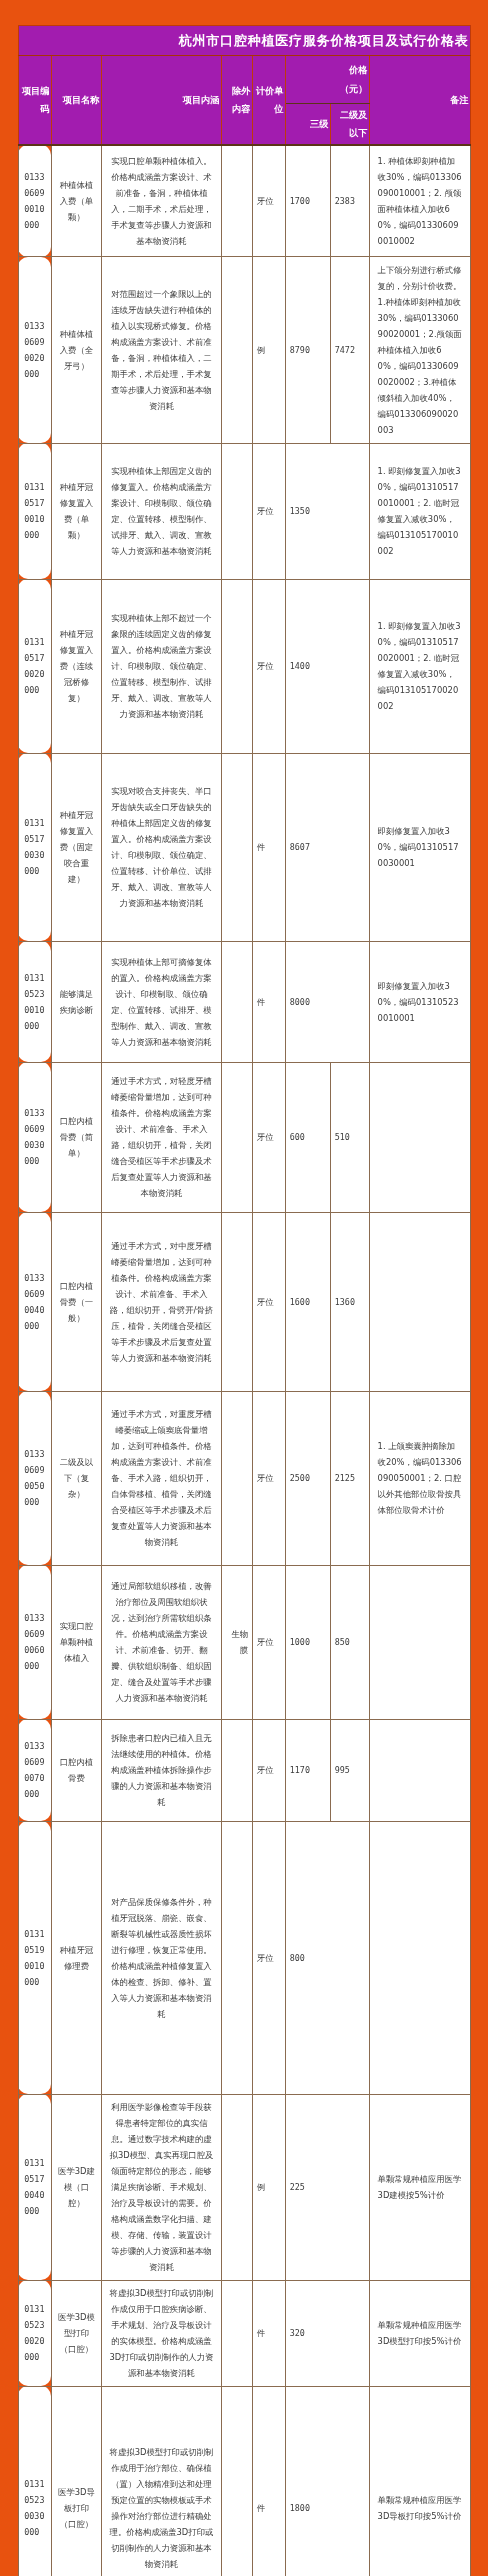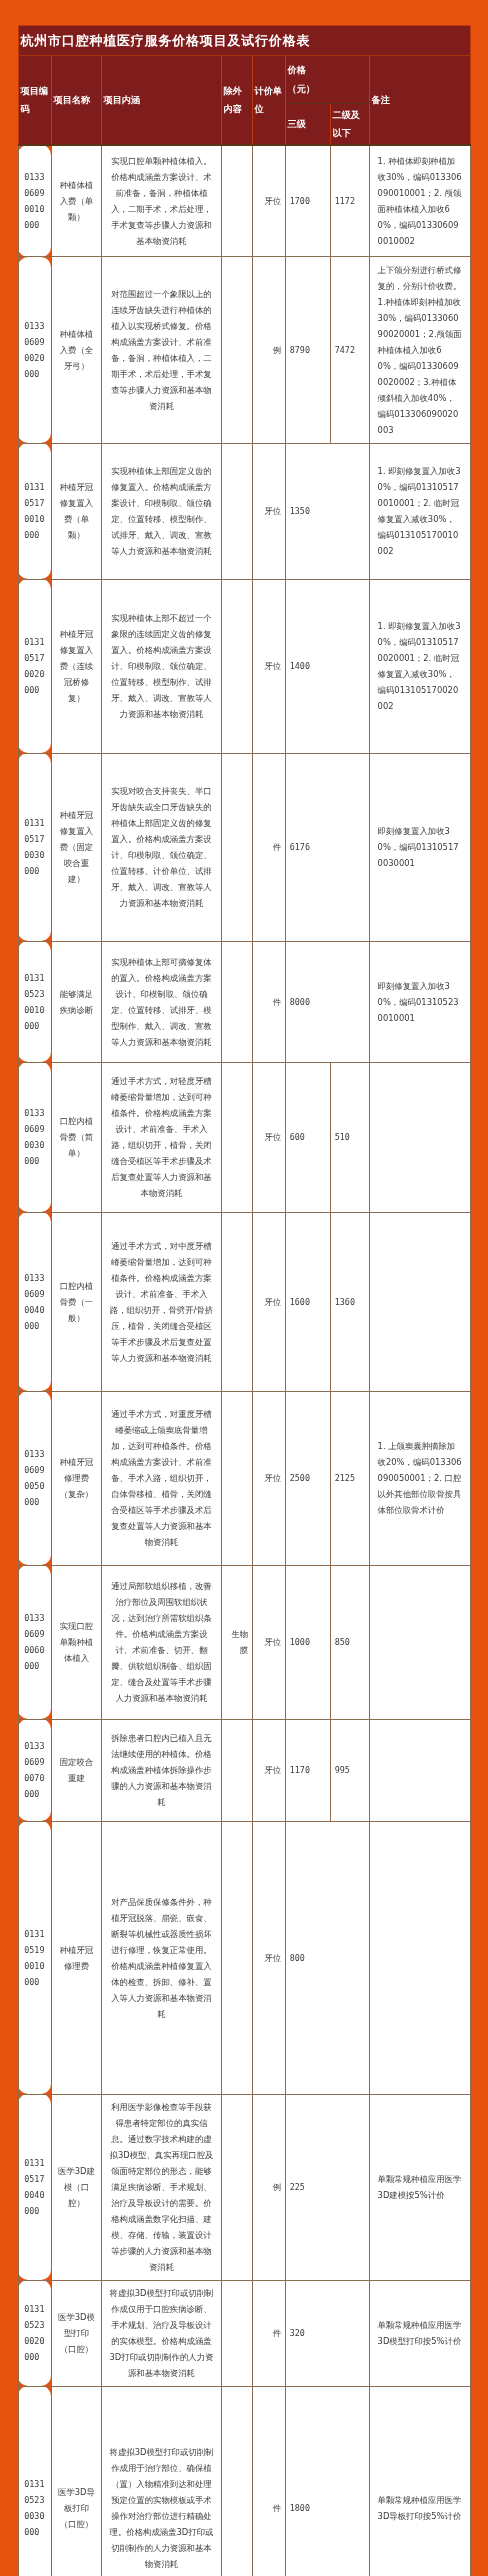--- a/index.html
+++ b/index.html
@@ -26,25 +26,25 @@
   col.c-name{width:50px}
   col.c-content{width:120px}
   col.c-excl{width:31px}
   col.c-unit{width:33px}
   col.c-p3{width:45px}
   col.c-p2{width:39px}
   col.c-remark{width:101px}
 
   
   thead th{
-    background:#7f1d1d;
+    background:#a21caf;
     color:#ffffff;
     font-weight:bold;
     border:1.5px solid #bf3a0a;
-    text-align:left;
+    text-align:right;
     vertical-align:middle;
     font-size:9.2px;
     line-height:2.0;
     padding:1.5px;
   }
   thead tr.title-row th{
     font-size:13px;
     letter-spacing:0.8px;
     height:26px;
     border-bottom:1.5px solid #a83205;
@@ -68,21 +68,21 @@
   tbody td.code{
     font-family:"DejaVu Sans Mono","Liberation Mono",monospace;
     word-break:break-all;
     text-align:left;
     padding-left:5.3px;
     border-radius:10px;
   }
   tbody td.name{text-align:center;margin-left:8px;}
   tbody td.content{text-align:center;word-break:break-all;padding:4.6px 6.9px;}
   tbody td.excl{text-align:right;}
-  tbody td.unit{text-align:right;}
+  tbody td.unit{text-align:left;}
   tbody td.price{
     font-family:"DejaVu Sans Mono","Liberation Mono",monospace;
   }
   tbody td.remark{text-align:left;word-break:break-all;padding:4.6px 7.6px;}
 
   
   .row-1{height:112px}
   .row-2{height:176px}
   .row-3{height:136px}
   .row-4{height:174px}
@@ -135,21 +135,21 @@
       </tr>
     </thead>
     <tbody id="table-body">
         <tr class="row-1">
           <td class="code">013306090010000</td>
           <td class="name">种植体植入费（单颗）</td>
           <td class="content">实现口腔单颗种植体植入。价格构成涵盖方案设计、术前准备，备洞，种植体植入，二期手术，术后处理，手术复查等步骤人力资源和基本物资消耗</td>
           <td class="excl"></td>
           <td class="unit">牙位</td>
           <td class="price">1700</td>
-          <td class="price">1172</td>
+          <td class="price">2383</td>
           <td class="remark">1. 种植体即刻种植加收30%，编码013306090010001；2. 颅颌面种植体植入加收60%，编码013306090010002</td>
         </tr>
         <tr class="row-2">
           <td class="code">013306090020000</td>
           <td class="name">种植体植入费（全牙弓）</td>
           <td class="content">对范围超过一个象限以上的连续牙齿缺失进行种植体的植入以实现桥式修复。价格构成涵盖方案设计、术前准备，备洞，种植体植入，二期手术，术后处理，手术复查等步骤人力资源和基本物资消耗</td>
           <td class="excl"></td>
           <td class="unit">例</td>
           <td class="price">8790</td>
           <td class="price">7472</td>
@@ -172,21 +172,21 @@
           <td class="unit">牙位</td>
           <td class="price" colspan="2">1400</td>
           <td class="remark">1. 即刻修复置入加收30%，编码013105170020001；2. 临时冠修复置入减收30%，编码013105170020002</td>
         </tr>
         <tr class="row-5">
           <td class="code">013105170030000</td>
           <td class="name">种植牙冠修复置入费（固定咬合重建）</td>
           <td class="content">实现对咬合支持丧失、半口牙齿缺失或全口牙齿缺失的种植体上部固定义齿的修复置入。价格构成涵盖方案设计、印模制取、颌位确定、位置转移、计价单位、试排牙、戴入、调改、宣教等人力资源和基本物资消耗</td>
           <td class="excl"></td>
           <td class="unit">件</td>
-          <td class="price" colspan="2">6176</td>
+          <td class="price" colspan="2">8607</td>
           <td class="remark">即刻修复置入加收30%，编码013105170030001</td>
         </tr>
         <tr class="row-6">
           <td class="code">013105230010000</td>
           <td class="name">能够满足疾病诊断</td>
           <td class="content">实现种植体上部可摘修复体的置入。价格构成涵盖方案设计、印模制取、颌位确定、位置转移、试排牙、模型制作、戴入、调改、宣教等人力资源和基本物资消耗</td>
           <td class="excl"></td>
           <td class="unit">件</td>
           <td class="price" colspan="2">8000</td>
           <td class="remark">即刻修复置入加收30%，编码013105230010001</td>
@@ -206,41 +206,41 @@
           <td class="name">口腔内植骨费（一般）</td>
           <td class="content">通过手术方式，对中度牙槽嵴萎缩骨量增加，达到可种植条件。价格构成涵盖方案设计、术前准备、手术入路，组织切开，骨劈开/骨挤压，植骨，关闭缝合受植区等手术步骤及术后复查处置等人力资源和基本物资消耗</td>
           <td class="excl"></td>
           <td class="unit">牙位</td>
           <td class="price">1600</td>
           <td class="price">1360</td>
           <td class="remark"></td>
         </tr>
         <tr class="row-9">
           <td class="code">013306090050000</td>
-          <td class="name">种植牙冠修理费（复杂）</td>
+          <td class="name">二级及以下（复杂）</td>
           <td class="content">通过手术方式，对重度牙槽嵴萎缩或上颌窦底骨量增加，达到可种植条件。价格构成涵盖方案设计、术前准备、手术入路，组织切开，自体骨移植、植骨，关闭缝合受植区等手术步骤及术后复查处置等人力资源和基本物资消耗</td>
           <td class="excl"></td>
           <td class="unit">牙位</td>
           <td class="price">2500</td>
           <td class="price">2125</td>
           <td class="remark">1. 上颌窦囊肿摘除加收20%，编码013306090050001；2. 口腔以外其他部位取骨按具体部位取骨术计价</td>
         </tr>
         <tr class="row-10">
           <td class="code">013306090060000</td>
           <td class="name">实现口腔单颗种植体植入</td>
           <td class="content">通过局部软组织移植，改善治疗部位及周围软组织状况，达到治疗所需软组织条件。价格构成涵盖方案设计、术前准备、切开、翻瓣、供软组织制备、组织固定、缝合及处置等手术步骤人力资源和基本物资消耗</td>
           <td class="excl">生物膜</td>
           <td class="unit">牙位</td>
           <td class="price">1000</td>
           <td class="price">850</td>
           <td class="remark"></td>
         </tr>
         <tr class="row-11">
           <td class="code">013306090070000</td>
-          <td class="name">固定咬合重建</td>
+          <td class="name">口腔内植骨费</td>
           <td class="content">拆除患者口腔内已植入且无法继续使用的种植体。价格构成涵盖种植体拆除操作步骤的人力资源和基本物资消耗</td>
           <td class="excl"></td>
           <td class="unit">牙位</td>
           <td class="price">1170</td>
           <td class="price">995</td>
           <td class="remark"></td>
         </tr>
         <tr class="row-12">
           <td class="code">013105190010000</td>
           <td class="name">种植牙冠修理费</td>

